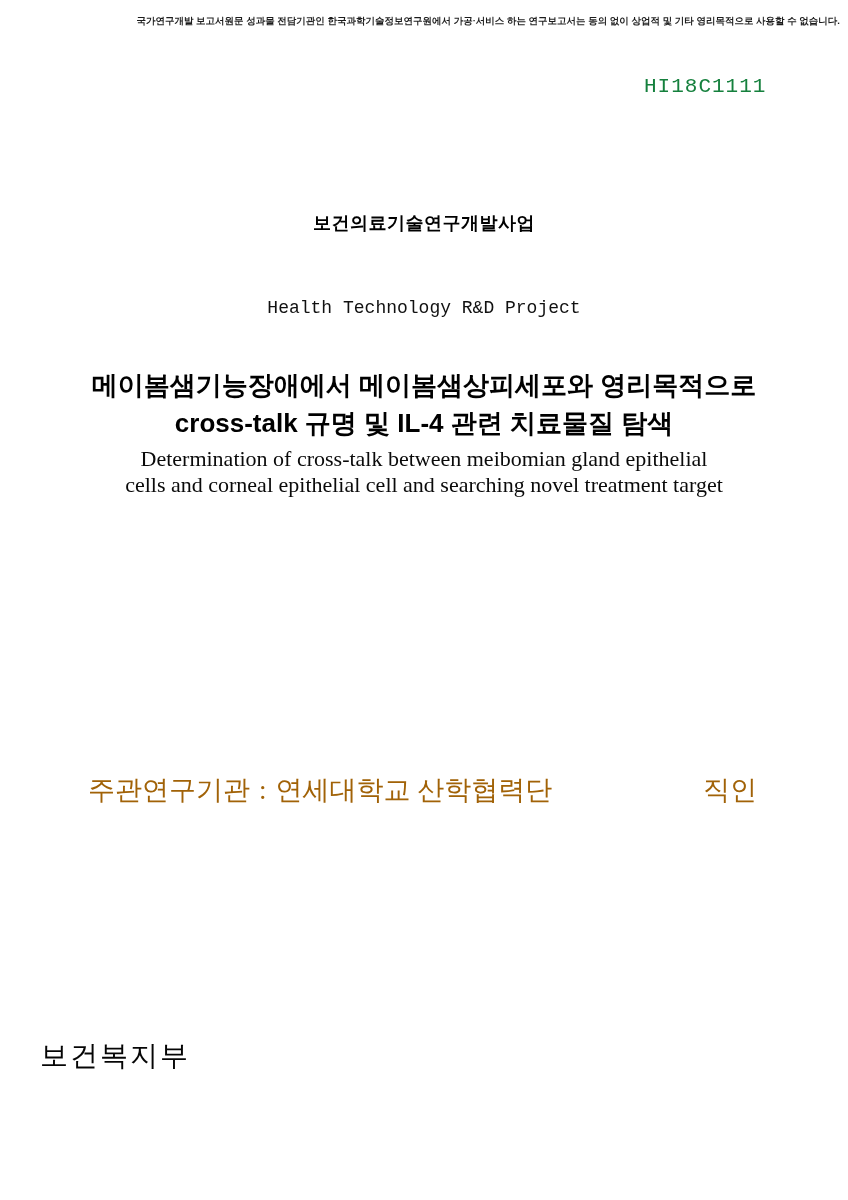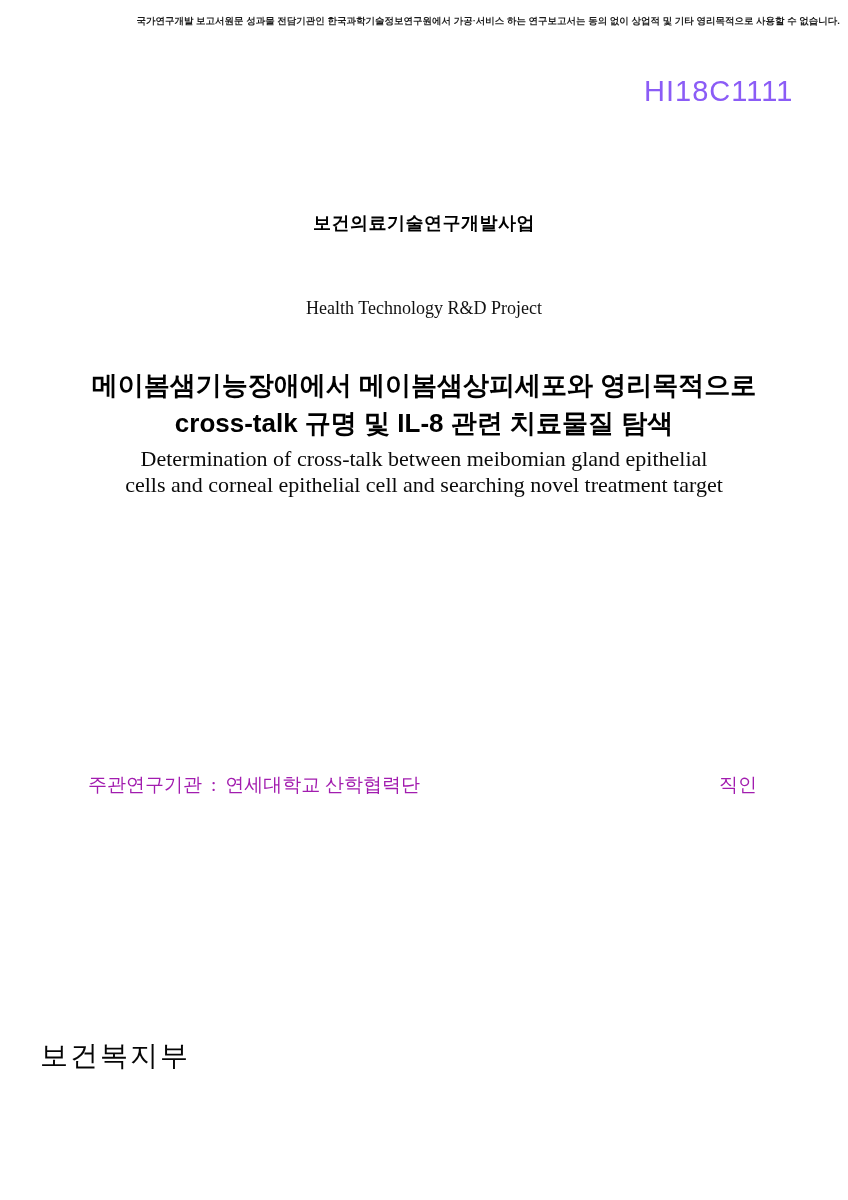--- a/index.html
+++ b/index.html
@@ -25,24 +25,24 @@
     font-weight: 700;
     color: #1c1c1c;
     letter-spacing: 0px;
     white-space: nowrap;
     font-family: "Liberation Sans", sans-serif;
   }
   .report-code {
     position: absolute;
     top: 75px;
     left: 644px;
-    font-size: 29px;
+    font-size: 21px;
     letter-spacing: 1px;
-    color: #8b5cf6;
-    font-family: Liberation Sans, sans-serif;
+    color: #15803d;
+    font-family: Liberation Mono, monospace;
   }
   .program-title-ko {
     position: absolute;
     top: 211px;
     left: 0;
     width: 100%;
     text-align: center;
     font-size: 18px;
     font-weight: 700;
     letter-spacing: 0.5px;
@@ -50,21 +50,21 @@
   }
   .program-title-en {
     position: absolute;
     top: 298px;
     left: 0;
     width: 100%;
     text-align: center;
     font-size: 18px;
     font-weight: 400;
     color: #111111;
-    font-family: Liberation Serif, serif;
+    font-family: Liberation Mono, monospace;
   }
   .project-title {
     position: absolute;
     top: 366px;
     left: 0;
     width: 100%;
     text-align: center;
   }
   .project-title .ko-line {
     font-size: 26px;
@@ -85,23 +85,23 @@
   }
   .org-row {
     position: absolute;
     top: 772px;
     left: 88px;
     right: 91px;
     display: flex;
     justify-content: space-between;
     align-items: baseline;
     font-family: "Liberation Serif", serif;
-    font-size: 19px;
+    font-size: 27px;
     font-weight: 500;
-    color: #a21caf;
+    color: #a16207;
   }
   .org-line .sep {
     padding: 0 9px;
   }
   .ministry {
     position: absolute;
     top: 1037px;
     left: 0;
     width: 100%;
     text-align: left;
@@ -121,21 +121,21 @@
   <div class="disclaimer">국가연구개발 보고서원문 성과물 전담기관인 한국과학기술정보연구원에서 가공·서비스 하는 연구보고서는 동의 없이 상업적 및 기타 영리목적으로 사용할 수 없습니다.</div>
 
   <div class="report-code">HI18C1111</div>
 
   <div class="program-title-ko">보건의료기술연구개발사업</div>
 
   <div class="program-title-en">Health Technology R&amp;D Project</div>
 
   <div class="project-title">
     <div class="ko-line">메이봄샘기능장애에서 메이봄샘상피세포와 영리목적으로</div>
-    <div class="ko-line">cross-talk 규명 및 IL-8 관련 치료물질 탐색</div>
+    <div class="ko-line">cross-talk 규명 및 IL-4 관련 치료물질 탐색</div>
     <div class="en-block">
       <div class="en-line">Determination of cross-talk between meibomian gland epithelial</div>
       <div class="en-line">cells and corneal epithelial cell and searching novel treatment target</div>
     </div>
   </div>
 
   <div class="org-row">
     <div class="org-line">
       <span>주관연구기관</span><span class="sep">:</span><span>연세대학교 산학협력단</span>
     </div>

